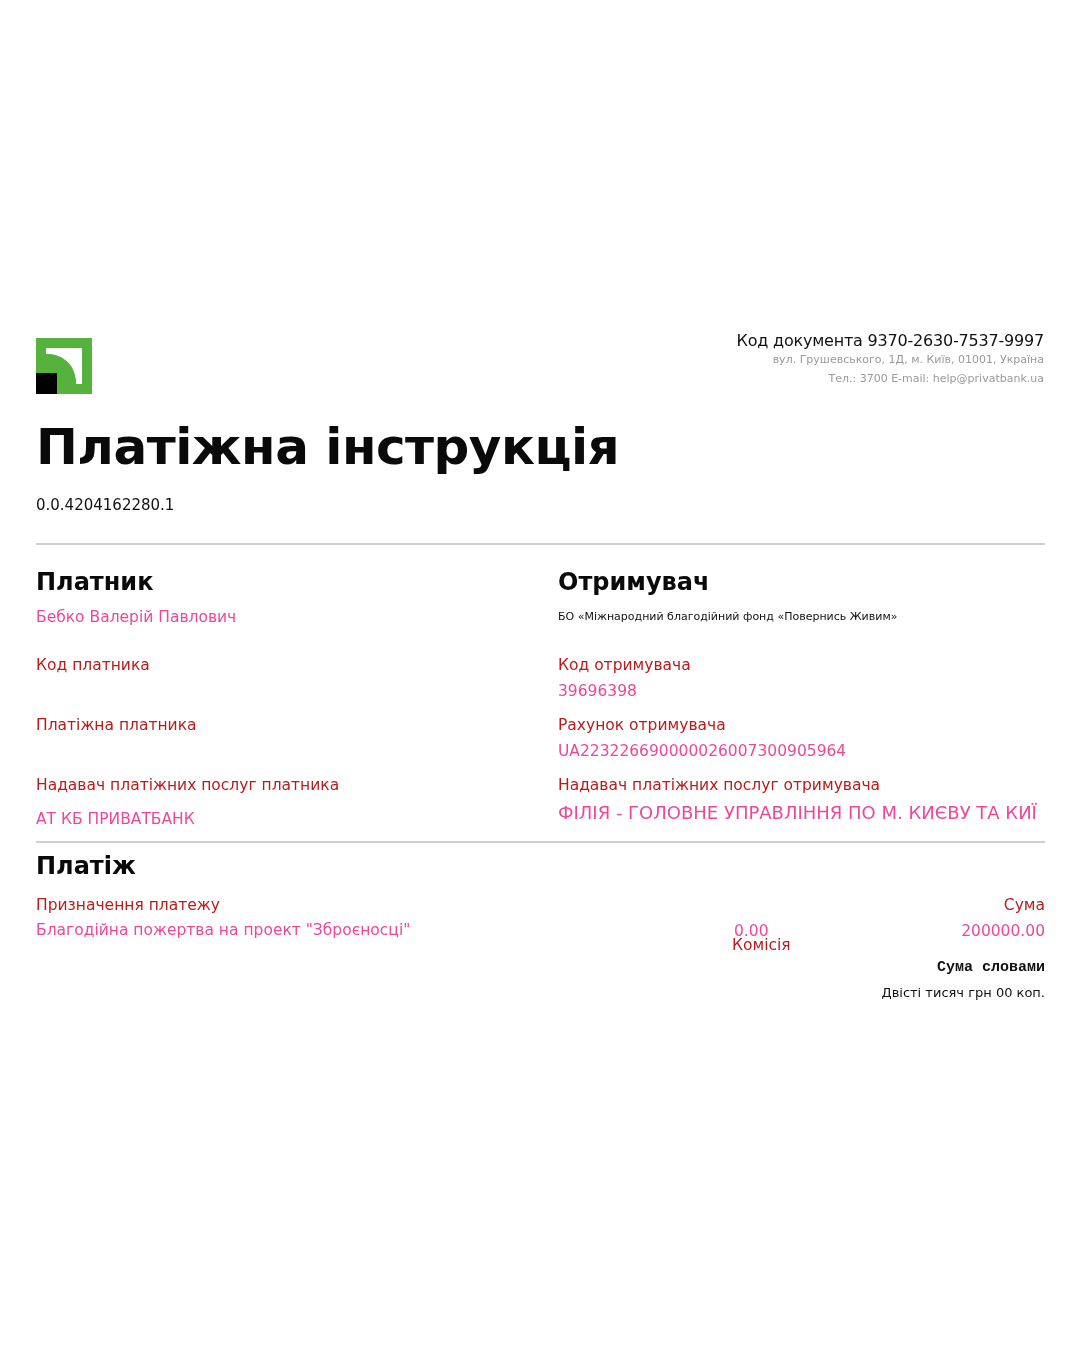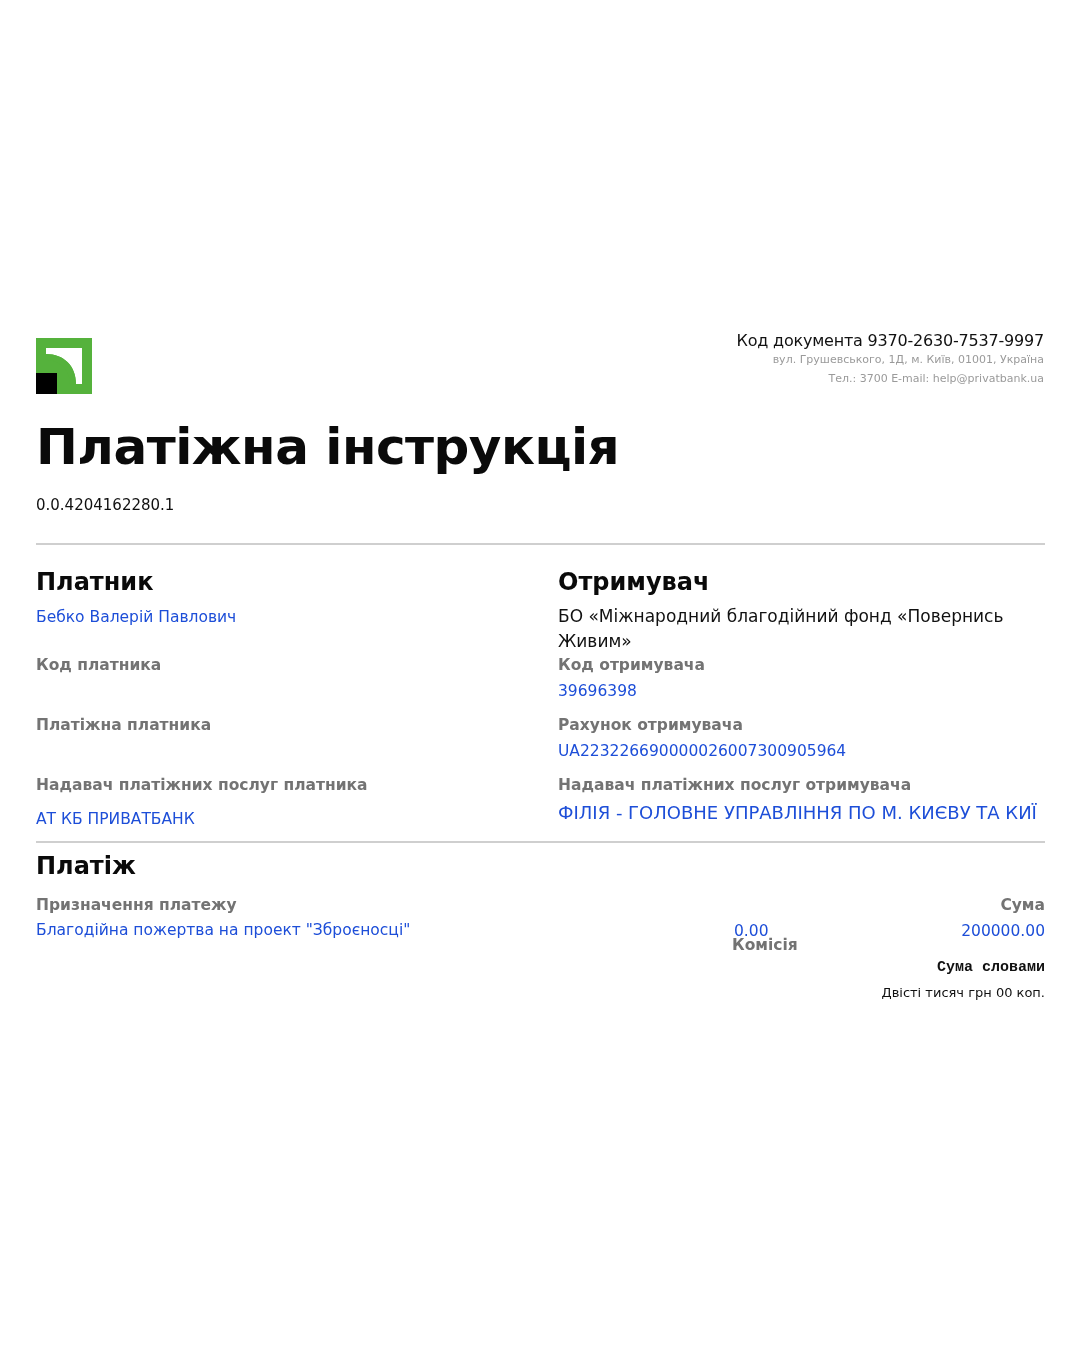--- a/index.html
+++ b/index.html
@@ -10,23 +10,23 @@
   .abs { position: absolute; }
   .logo { left: 36px; top: 338px; width: 56px; height: 56px; }
   .doc-code { right: 36px; top: 331px; font-size: 16px; color: #111; text-align: right; white-space: nowrap; letter-spacing: -0.2px; }
   .addr { right: 36px; font-size: 11px; color: #9a9a9a; text-align: right; white-space: nowrap; }
   .addr1 { top: 353px; }
   .addr2 { top: 372px; }
   .title { left: 36px; top: 418px; font-size: 50px; font-weight: bold; letter-spacing: -0.5px; white-space: nowrap; color: #0a0a0a; }
   .docnum { left: 36px; top: 496px; font-size: 15px; color: #111; }
   .hr { left: 36px; width: 1009px; height: 2px; background: #cfcfcf; }
   .section-h { font-size: 24px; font-weight: bold; white-space: nowrap; color: #0a0a0a; }
-  .lbl { font-size: 15.5px; font-weight: bold; white-space: nowrap; color: #737373; }
-  .val { font-size: 15.5px; color: #1d4ed8; white-space: nowrap; }
-  .val-wrap { font-size: 17px; color: #111; line-height: 25px; width: 470px; }
+  .lbl { font-size: 15.5px; font-weight: normal; white-space: nowrap; color: #b91c1c; }
+  .val { font-size: 15.5px; color: #ec4899; white-space: nowrap; }
+  .val-wrap { font-size: 11px; color: #111; line-height: 25px; width: 470px; }
   .right { text-align: right; }
   .sm-lbl { font-size: 15px; font-weight: bold; white-space: nowrap; font-family: Liberation Mono, monospace; }
   .sm-val { font-size: 13px; white-space: nowrap; }
 </style>
 </head>
 <body>
 
 <svg class="abs logo" viewBox="0 0 56 56">
   <rect x="0" y="0" width="56" height="56" fill="#55B23C"></rect>
   <path d="M10 10 H46 V46 H40 C40 28 28 16 10 16 Z" fill="#ffffff"></path>

